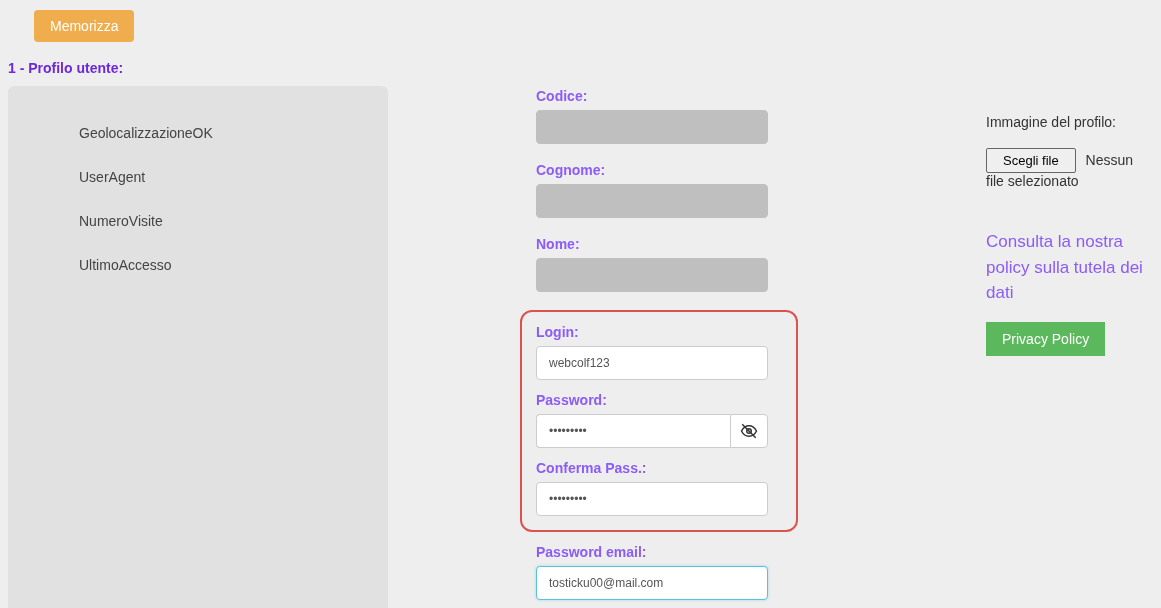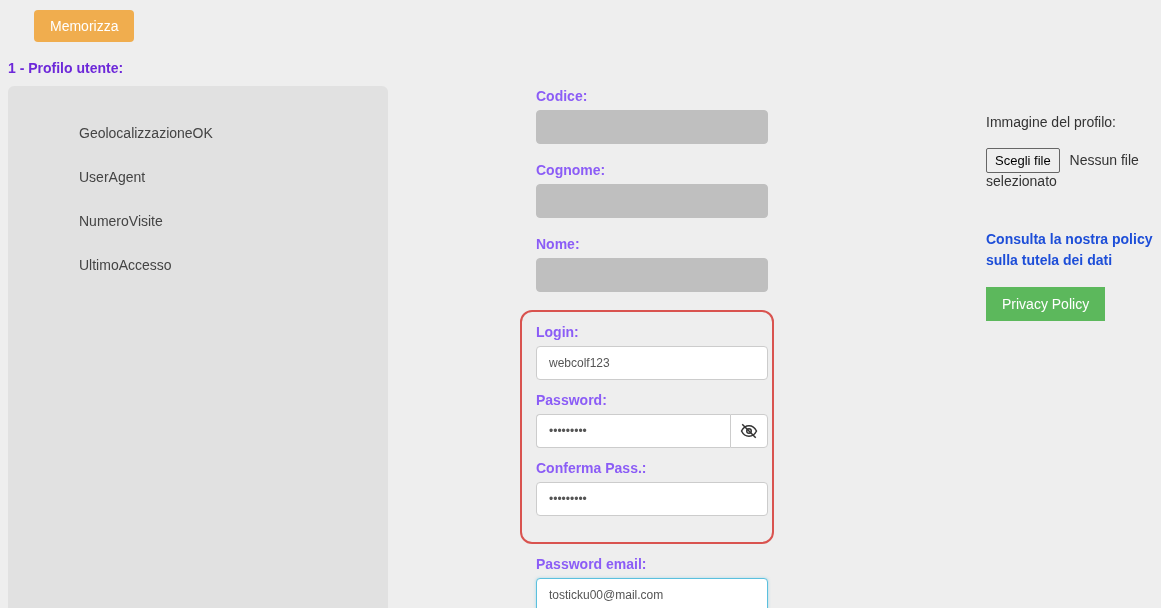--- a/index.html
+++ b/index.html
@@ -76,27 +76,27 @@
     .form-input.disabled {
       background: #bfbfbf;
       border: 1px solid #bfbfbf;
     }
     .highlight-box {
       border: 2px solid #d9534f;
       border-radius: 12px;
       padding: 12px 22px 14px 14px;
       margin-left: -16px;
       margin-bottom: 12px;
-      width: 254px;
+      width: 278px;
     }
     .highlight-box .form-group {
       margin-bottom: 12px;
     }
     .highlight-box .form-group:last-child {
-      margin-bottom: 12px;
+      margin-bottom: 0;
     }
     .password-wrap {
       position: relative;
       display: flex;
       width: 232px;
     }
     .password-wrap .form-input {
       border-top-right-radius: 0;
       border-bottom-right-radius: 0;
       border-right: none;
@@ -130,37 +130,36 @@
       font-size: 14px;
       color: #333;
       margin-bottom: 18px;
     }
     .file-row {
       margin-bottom: 40px;
     }
     .file-btn {
       border: 1px solid #666;
       background: #efefef;
-      padding: 4px 8px;
+      padding: 4px 16px;
       font-size: 13px;
       cursor: pointer;
       border-radius: 2px;
     }
     .file-text {
       margin-left: 6px;
       font-size: 14px;
       color: #333;
     }
     .policy-text {
-      font-size: 14px;
-      color: #1d4ed8;
+      font-size: 17px;
+      color: #8b5cf6;
       margin-bottom: 16px;
       line-height: 1.5;
       max-width: 215px;
-      font-weight: bold;
     }
     .btn-green {
       background: #5cb85c;
       border: none;
       color: #fff;
       padding: 9px 16px;
       border-radius: 0;
       font-size: 14px;
       cursor: pointer;
     }

